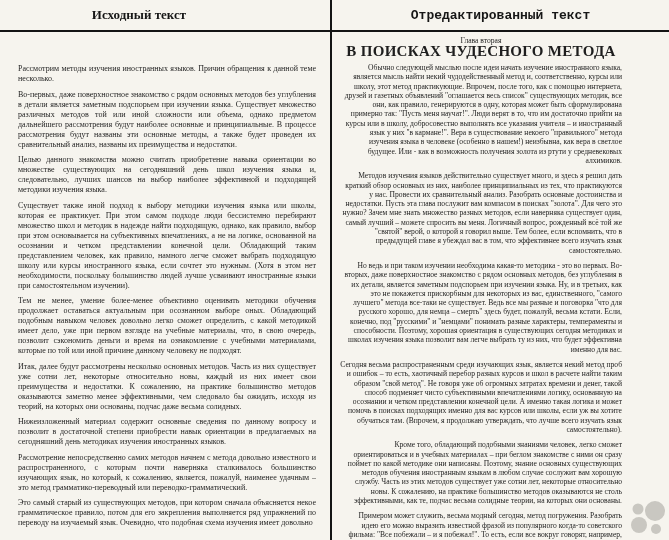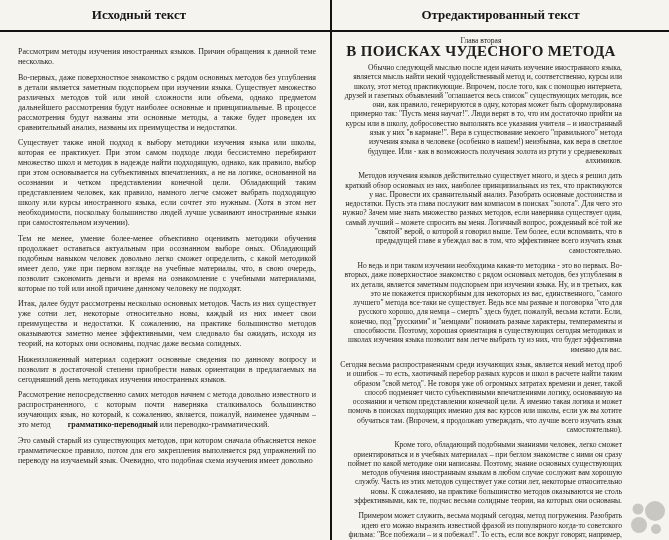--- a/index.html
+++ b/index.html
@@ -8,35 +8,35 @@
     background:#f6f4ee;
     font-family:"Liberation Serif", serif;
     color:#1e1e1e;
   }
   .col-header{
     position:absolute;top:0;height:30px;
     display:flex;align-items:center;justify-content:center;
     font-size:13px;font-weight:bold;color:#161616;
   }
   #header-left{left:0;width:278px;}
-  #header-right{left:332px;width:337px;}
+  #header-right{left:332px;width:337px;font-family:Liberation Mono, monospace;}
   .hrule{position:absolute;left:0;top:30px;width:669px;height:2px;background:#141414;}
   .vrule{position:absolute;left:330px;top:0;width:2px;height:540px;background:#141414;}
   .column{position:absolute;top:32px;box-sizing:border-box;overflow:hidden;height:508px;}
   #col-left{
-    left:0;width:330px;padding:15px 14px 0 18px;
+    left:0;width:330px;padding:32px 14px 0 18px;
     font-size:8px;line-height:10px;text-align:justify;
   }
   #col-right{
     left:332px;width:297px;padding:4px 7px 0 8px;
     font-size:7.6px;line-height:9.3px;text-align:left;
   }
   .para{margin:0 0 5.5px 0;}
   #col-right .para{margin:0 0 6px 0;text-align:right;}
-  .bold{font-weight:bold;margin-left:15px;}
+  .bold{font-weight:normal;}
   .chapter-block{text-align:center;margin:0 0 6px 0;}
   .chapter-label{font-size:7.6px;line-height:9px;}
   .chapter-title{font-size:15px;line-height:12px;letter-spacing:0.3px;font-weight:bold;}
   #watermark{
     position:absolute;right:2px;bottom:4px;
     display:flex;align-items:center;gap:3px;
     font-family:"Liberation Sans", sans-serif;
     color:#c7c5bf;opacity:0.95;
   }
   #watermark .wm-text{font-size:30px;font-weight:bold;letter-spacing:0.5px;}
@@ -50,20 +50,21 @@
 <div id="header-right" class="col-header">
   <span>Отредактированный текст</span>
 </div>
 
 <div class="hrule"></div>
 <div class="vrule"></div>
 
 <div id="col-left" class="column">
     <p class="para"><span>Рассмотрим методы изучения иностранных языков. Причин обращения к данной теме несколько.</span></p>
     <p class="para"><span>Во-первых, даже поверхностное знакомство с рядом основных методов без углубления в детали является заметным подспорьем при изучении языка. Существует множество различных методов той или иной сложности или объема, однако предметом дальнейшего рассмотрения будут наиболее основные и принципиальные. В процессе рассмотрения будут названы эти основные методы, а также будет проведен их сравнительный анализ, названы их преимущества и недостатки.</span></p>
+    <p class="para"><span>Целью данного знакомства можно считать приобретение навыка ориентации во множестве существующих на сегодняшний день школ изучения языка и, следовательно, лучших шансов на выбор наиболее эффективной и подходящей методики изучения языка.</span></p>
     <p class="para"><span>Существует также иной подход к выбору методики изучения языка или школы, которая ее практикует. При этом самом подходе люди бессистемно перебирают множество школ и методик в надежде найти подходящую, однако, как правило, выбор при этом основывается на субъективных впечатлениях, а не на логике, основанной на осознании и четком представлении конечной цели. Обладающий таким представлением человек, как правило, намного легче сможет выбрать подходящую школу или курсы иностранного языка, если сочтет это нужным. (Хотя в этом нет необходимости, поскольку большинство людей лучше усваивают иностранные языки при самостоятельном изучении).</span></p>
     <p class="para"><span>Тем не менее, умение более-менее объективно оценивать методики обучения продолжает оставаться актуальным при осознанном выборе оных. Обладающий подобным навыком человек довольно легко сможет определить, с какой методикой имеет дело, уже при первом взгляде на учебные материалы, что, в свою очередь, позволит сэкономить деньги и время на ознакомление с учебными материалами, которые по той или иной причине данному человеку не подходят.</span></p>
     <p class="para"><span>Итак, далее будут рассмотрены несколько основных методов. Часть из них существует уже сотни лет, некоторые относительно новы, каждый из них имеет свои преимущества и недостатки. К сожалению, на практике большинство методов оказываются заметно менее эффективными, чем следовало бы ожидать, исходя из теорий, на которых они основаны, подчас даже весьма солидных.</span></p>
     <p class="para"><span>Нижеизложенный материал содержит основные сведения по данному вопросу и позволит в достаточной степени приобрести навык ориентации в предлагаемых на сегодняшний день методиках изучения иностранных языков.</span></p>
     <p class="para"><span>Рассмотрение непосредственно самих методов начнем с метода довольно известного и распространенного, с которым почти наверняка сталкивалось большинство изучающих язык, но который, к сожалению, является, пожалуй, наименее удачным – это метод </span><span class="bold">грамматико-переводный</span><span> или переводко-грамматический.</span></p>
     <p class="para"><span>Это самый старый из существующих методов, при котором сначала объясняется некое грамматическое правило, потом для его закрепления выполняется ряд упражнений по переводу на изучаемый язык. Очевидно, что подобная схема изучения имеет довольно</span></p>
   </div>
 
 <div id="col-right" class="column">
   <div class="chapter-block">

